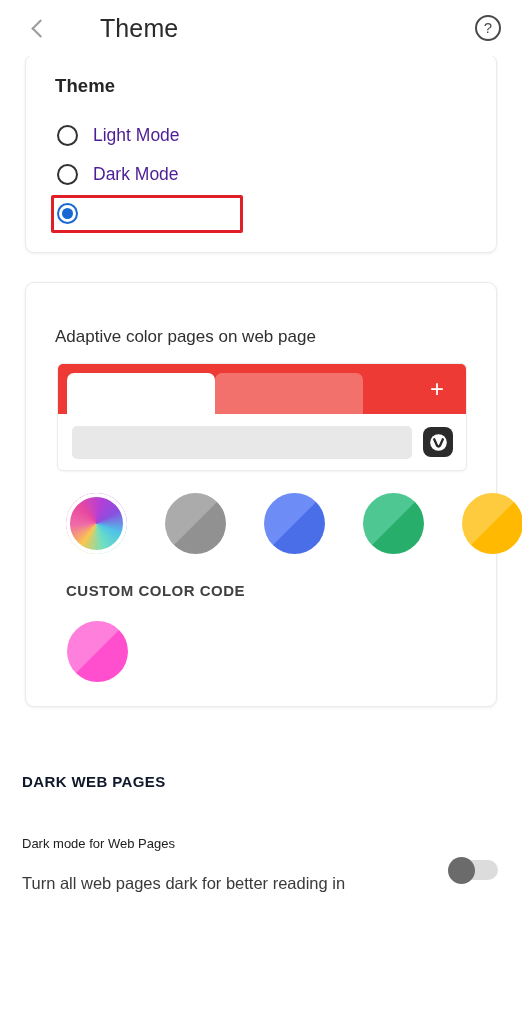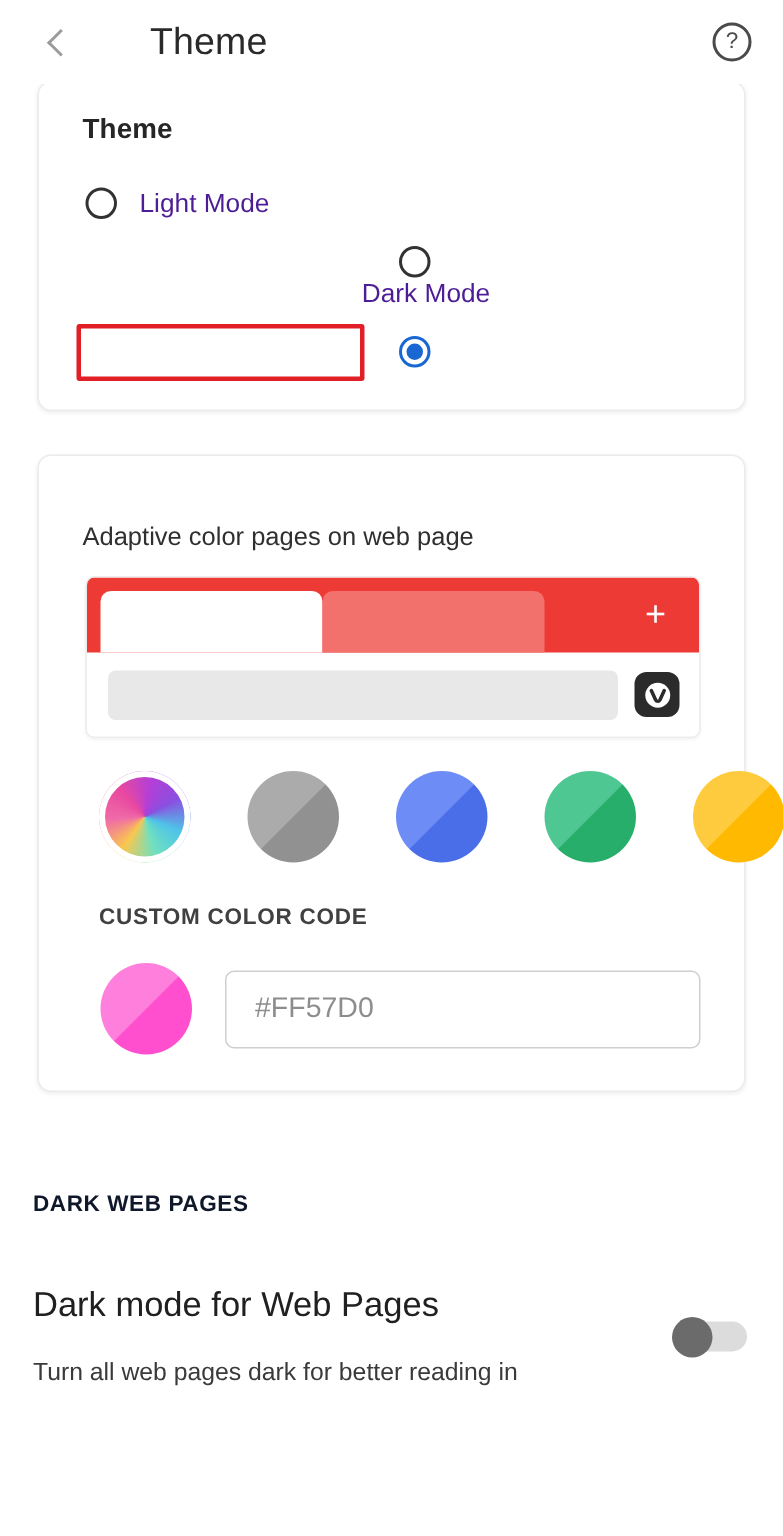--- a/index.html
+++ b/index.html
@@ -96,21 +96,21 @@
     top: -2px;
   }
   #theme-card .card-title { padding-left: 29px; }
   .radio-list { margin-top: 22px; }
   .radio-row {
     display: flex;
     align-items: center;
     padding: 6px 0 6px 31px;
     position: relative;
   }
-  .radio-row + .radio-row { margin-top: 6px; flex-direction: column; }
+  .radio-row + .radio-row { margin-top: 6px; }
   .radio {
     width: 21px; height: 21px;
     border-radius: 50%;
     border: 2px solid #323232;
     flex: 0 0 auto;
     display: flex; align-items: center; justify-content: center;
     background: #fff;
   }
   .radio.checked { border-color: #1967d2; border-width: 2.5px; }
   .radio.checked::after {
@@ -265,21 +265,21 @@
     margin-top: 66px;
   }
   .pref-row {
     display: flex;
     align-items: flex-start;
     padding: 0 22px;
     margin-top: 44px;
   }
   .pref-text { flex: 1 1 auto; min-width: 0; }
   .pref-title {
-    font-size: 23px;
+    font-size: 13px;
     color: #202020;
     line-height: 1.25;
   }
   .pref-desc {
     font-size: 16.5px;
     color: #3a3a3a;
     margin-top: 21px;
     line-height: 1.3;
   }
   .toggle {
@@ -366,21 +366,20 @@
       <span class="swatch selected" id="swatch-adaptive" style="background: conic-gradient(from 215deg, rgb(249, 199, 79), rgb(240, 106, 168), rgb(232, 72, 159), rgb(180, 63, 214), rgb(138, 79, 224), rgb(79, 195, 232), rgb(111, 224, 192), rgb(249, 199, 79));"></span>
       <span class="swatch" id="swatch-gray" style="background: linear-gradient(135deg, rgb(171, 171, 171) 0px, rgb(171, 171, 171) 49.6%, rgb(145, 145, 145) 50.4%, rgb(145, 145, 145) 100%);"></span>
       <span class="swatch" id="swatch-blue" style="background: linear-gradient(135deg, rgb(110, 140, 246) 0px, rgb(110, 140, 246) 49.6%, rgb(74, 110, 232) 50.4%, rgb(74, 110, 232) 100%);"></span>
       <span class="swatch" id="swatch-green" style="background: linear-gradient(135deg, rgb(79, 199, 146) 0px, rgb(79, 199, 146) 49.6%, rgb(39, 174, 106) 50.4%, rgb(39, 174, 106) 100%);"></span>
       <span class="swatch" id="swatch-yellow" style="background: linear-gradient(135deg, rgb(255, 203, 62) 0px, rgb(255, 203, 62) 49.6%, rgb(255, 185, 0) 50.4%, rgb(255, 185, 0) 100%);"></span>
     </div>
 
     <div class="custom-label" style="color: #404040;">CUSTOM COLOR CODE</div>
     <div class="custom-row">
       <span class="custom-swatch" id="swatch-custom" style="background: linear-gradient(135deg, rgb(255, 127, 220) 0px, rgb(255, 127, 220) 49.6%, rgb(255, 79, 206) 50.4%, rgb(255, 79, 206) 100%);"></span>
-      <input class="color-input" type="text" placeholder="#FF57D0" style="">
     </div>
   </div>
 
   <div class="section-label" style="color: #0f172a;">DARK WEB PAGES</div>
 
   <div class="pref-row">
     <span class="pref-text">
       <span class="pref-title">Dark mode for Web Pages</span>
       <span class="pref-desc" style="display:block">Turn all web pages dark for better reading in</span>
     </span>

